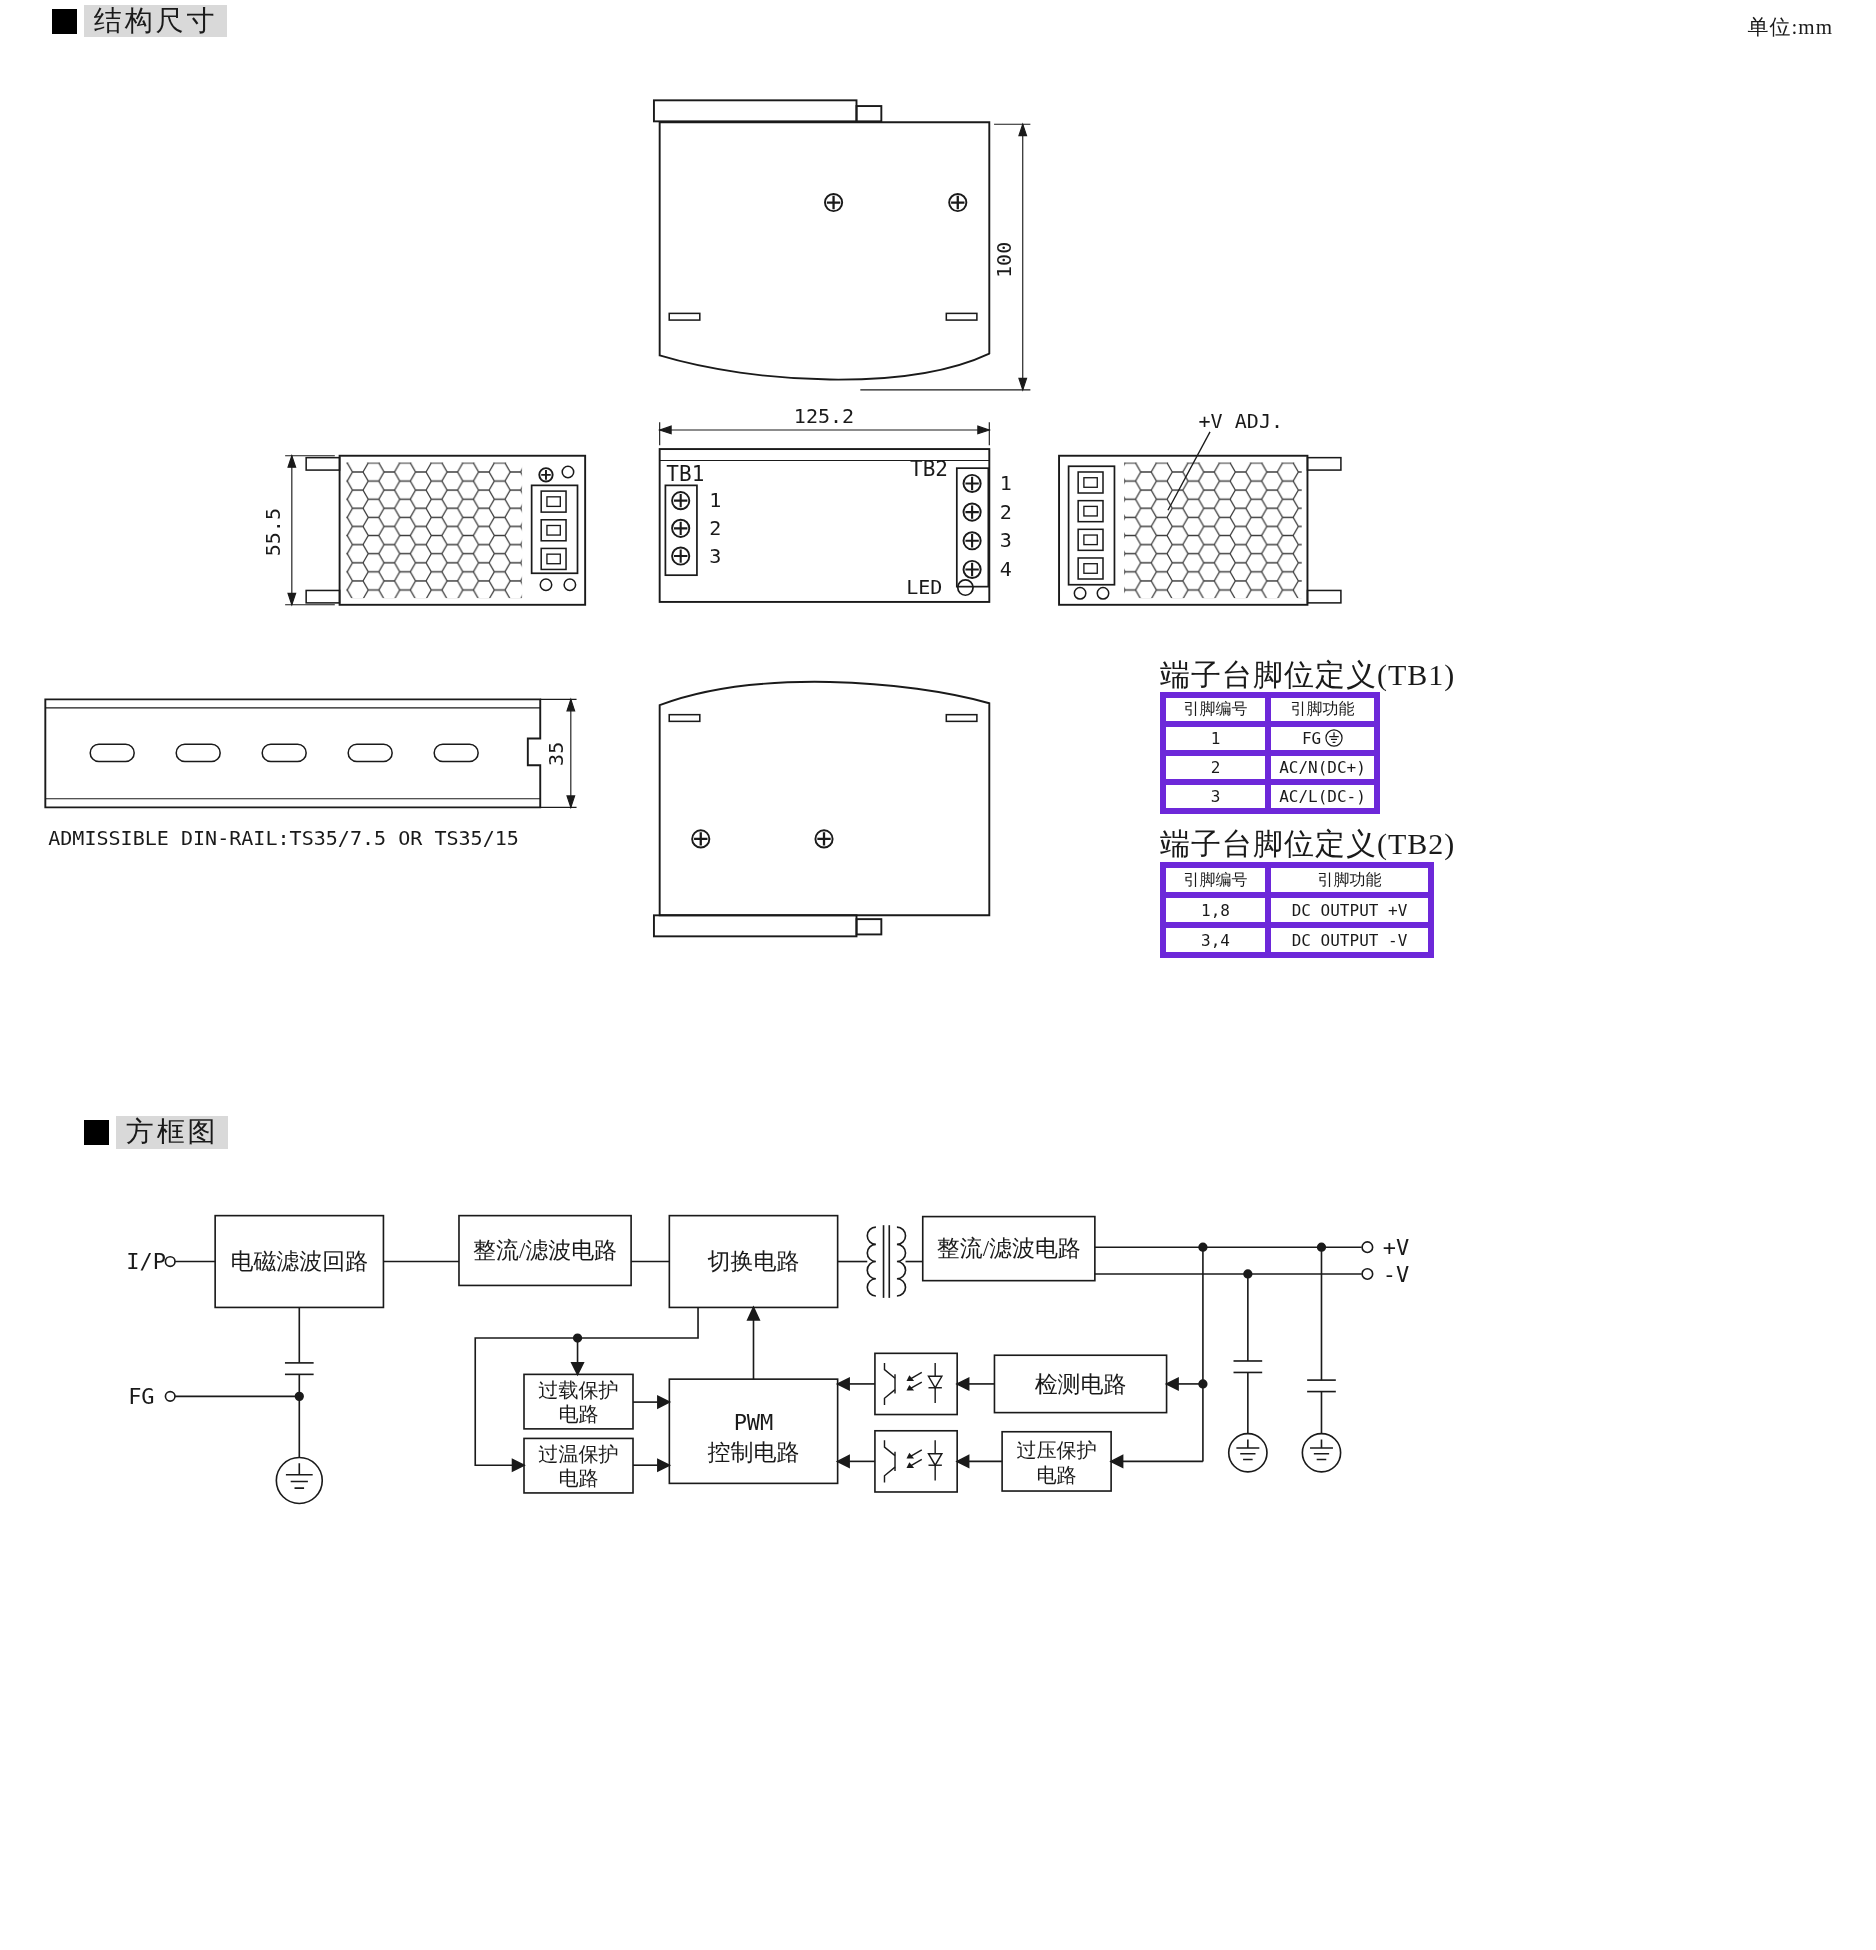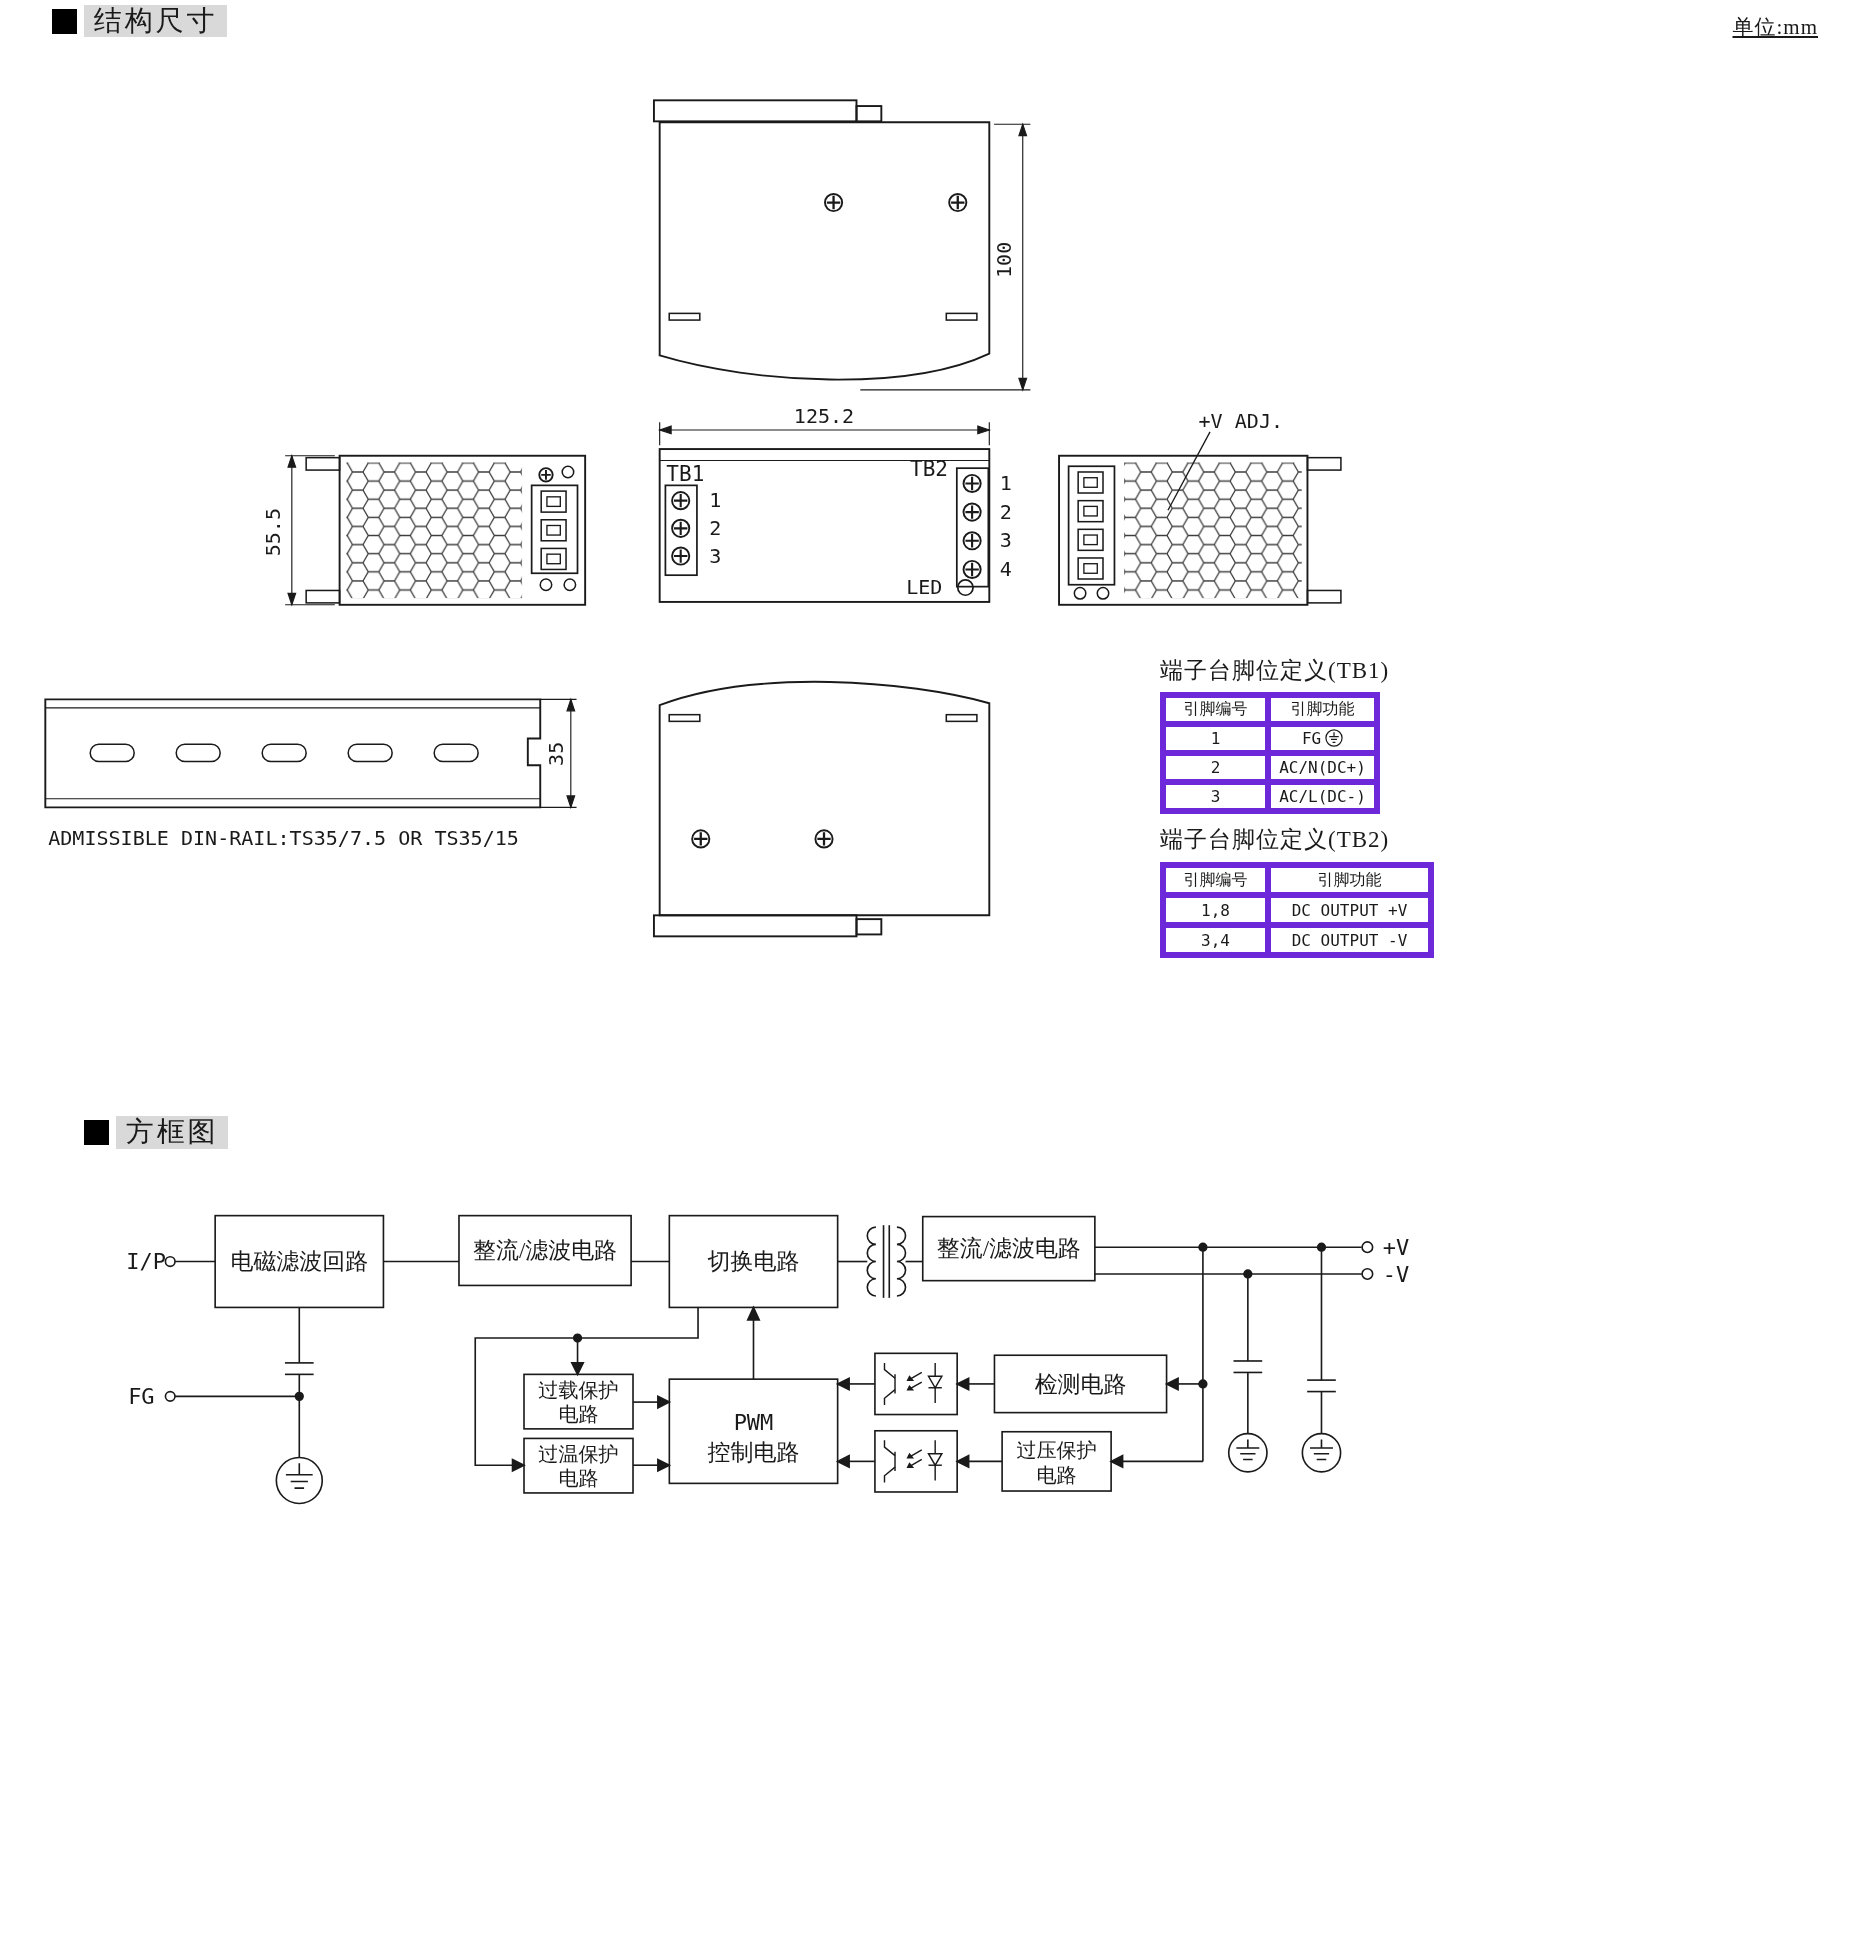--- a/index.html
+++ b/index.html
@@ -6,39 +6,39 @@
   html,body { background:#ffffff; }
   body {
     width:1876px; height:1951px; position:relative;
     font-family:"Liberation Serif", serif; color:#1a1a1a;
   }
   .abs { position:absolute;margin-left:44px; }
   .sec-head { display:flex; align-items:center; gap:7.6px; }
   .sec-sq { width:25px; height:25px; background:#000; flex:0 0 auto; }
   .sec-title { background:#d9d9d9; font-size:28px; line-height:32.5px; padding:0 9.6px; letter-spacing:2.9px; }
   .unit { font-size:21px; letter-spacing:1px; }
-  .tbl-title { font-size:23px; letter-spacing:1px; white-space:nowrap; }
+  .tbl-title { font-size:30px; letter-spacing:1px; white-space:nowrap; }
   table.spec { border-collapse:collapse; background:#fff; }
   table.spec td { border:6px solid #6d28d9; text-align:center; vertical-align:middle; font-size:16px; padding:0 3.8px; white-space:nowrap; }
   .t-mono { font-family:"DejaVu Sans Mono", monospace; }
   .t-cjk { font-family:"Liberation Serif", serif; }
   svg { position:absolute; left:0; overflow:visible; }
   svg text { stroke:none; fill:#1a1a1a; }
   .txt-cjk { font-family:"Liberation Serif", serif; }
   .txt-mono { font-family:"DejaVu Sans Mono", monospace; }
   .gnd-ico { display:inline-block; vertical-align:-2.9px; margin-left:3.8px; }
 </style>
 </head>
 <body>
 
 <div class="abs sec-head" style="left:7.6px; top:4.8px;">
   <span class="sec-sq"></span>
   <span class="sec-title">结构尺寸</span>
 </div>
-<div class="abs unit" style="right:58px; top:13.4px;text-decoration:underline;">单位:mm</div>
+<div class="abs unit" style="right:43px; top:13.4px;">单位:mm</div>
 
 <svg style="top:0;" width="1434" height="965" viewBox="0 0 1500 1010">
   <defs>
     <pattern id="hexpat" width="33" height="19" patternUnits="userSpaceOnUse">
       <path d="M0,9.5 L5.5,0 L16.5,0 L22,9.5 L16.5,19 L5.5,19 Z
                M16.5,0 L22,-9.5 L33,-9.5 L38.5,0 L33,9.5 L22,9.5 Z
                M16.5,19 L22,9.5 L33,9.5 L38.5,19 L33,28.5 L22,28.5 Z
                M-16.5,0 L-11,-9.5 L0,-9.5 L5.5,0 L0,9.5 L-11,9.5 Z
                M-16.5,19 L-11,9.5 L0,9.5 L5.5,19 L0,28.5 L-11,28.5 Z" fill="none" stroke="#3a3a3a" stroke-width="1.3"></path>
     </pattern>

